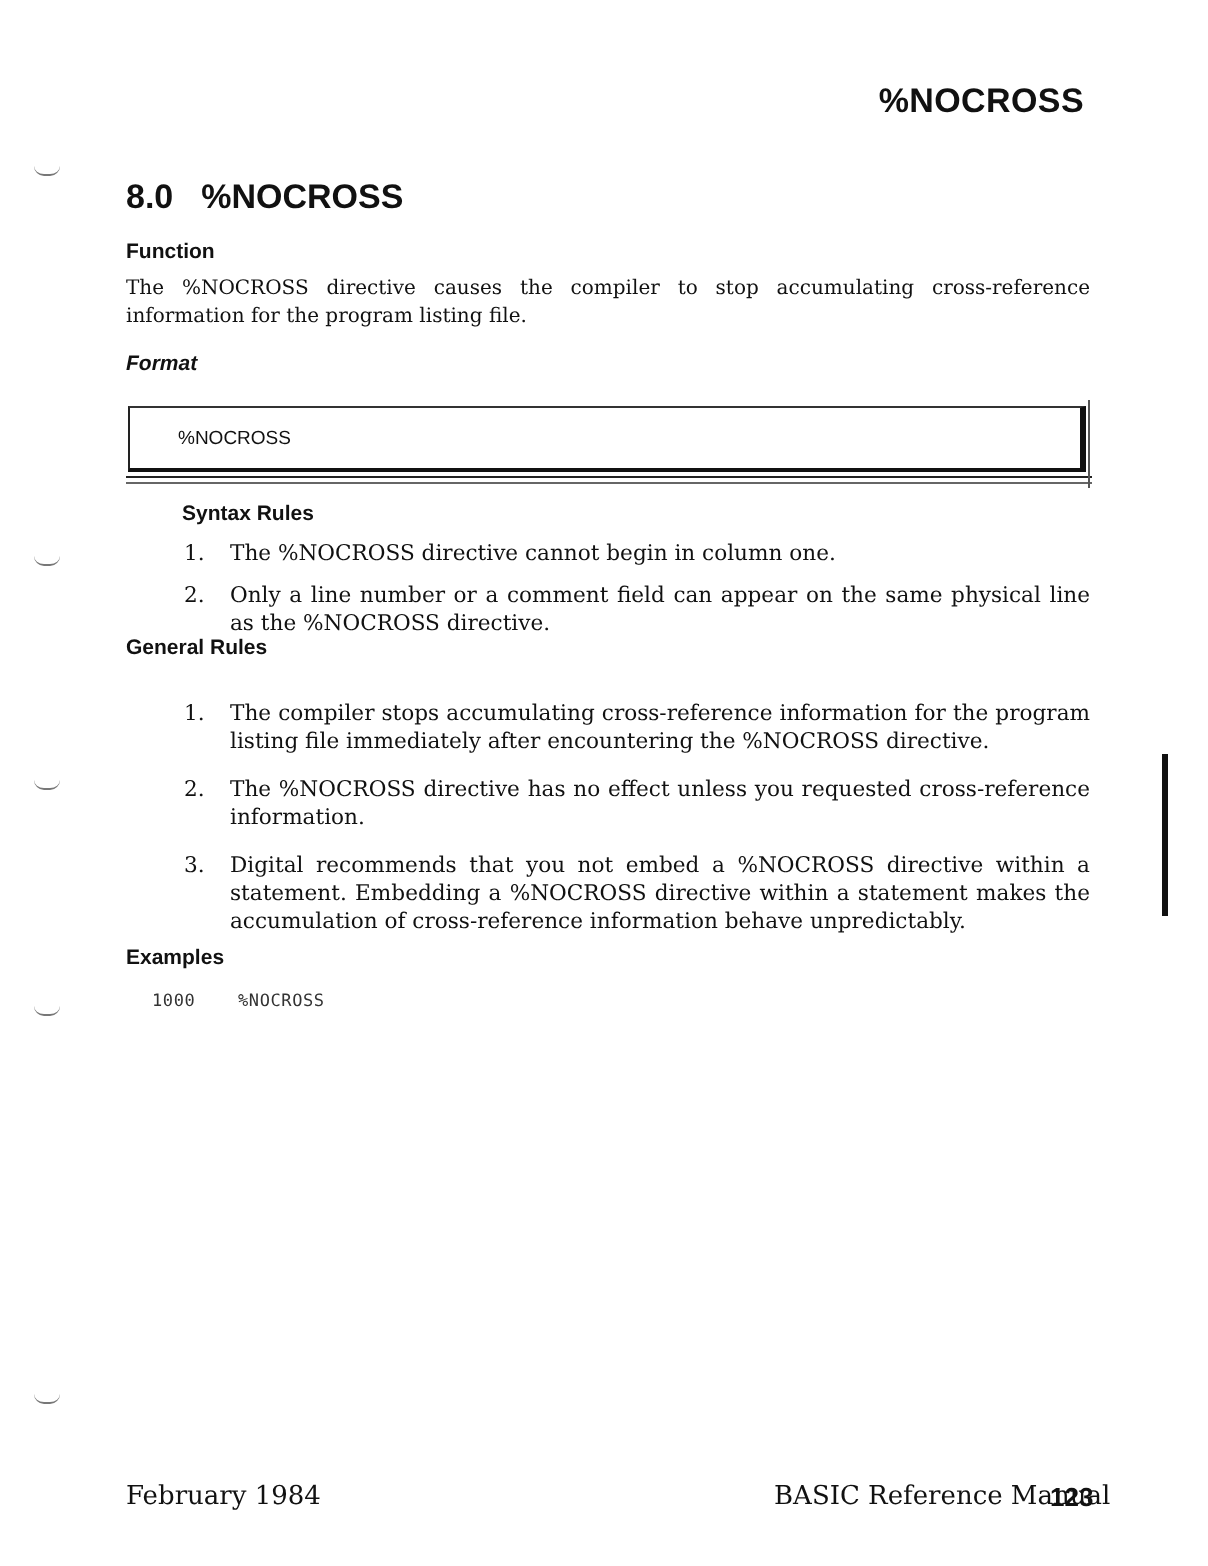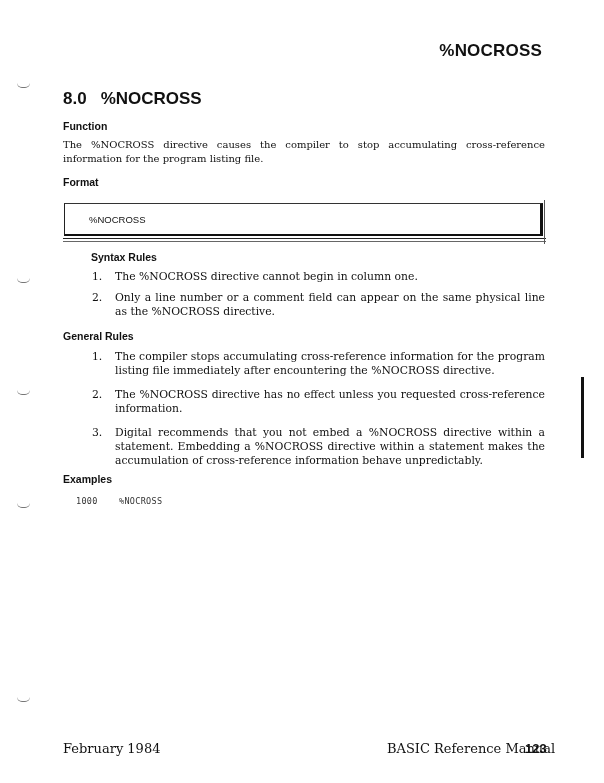--- a/index.html
+++ b/index.html
@@ -47,41 +47,41 @@
 
 <div class="running-head sans">%NOCROSS</div>
 
 <div class="section-title sans">
   <span class="num">8.0</span><span>%NOCROSS</span>
 </div>
 
 <div class="subhead sans" style="top:120px;text-align:right;">Function</div>
 <div class="para serif" style="top:138px;">The %NOCROSS directive causes the compiler to stop accumulating cross-reference information for the program listing file.</div>
 
-<div class="subhead sans" style="top:176px;">Format</div>
+<div class="subhead sans" style="top:176px;font-style:italic;">Format</div>
 <div class="format-box">
   <span class="code sans">%NOCROSS</span>
 </div>
 <div class="format-rule" style="top:238px;"></div>
 <div class="format-rule" style="top:241px; background:#666;"></div>
 <div class="format-tick"></div>
 
 <div class="subhead sans" style="top:251px;padding-left:28px;">Syntax Rules</div>
 <div class="list serif" style="top:270px;">
   <div class="list-item" style="top:0px;">
     <span class="n">1.</span>
     <span class="t">The %NOCROSS directive cannot begin in column one.</span>
   </div>
   <div class="list-item" style="top:21px;">
     <span class="n">2.</span>
     <span class="t">Only a line number or a comment field can appear on the same physical line as the %NOCROSS directive.</span>
   </div>
 </div>
 
-<div class="subhead sans" style="top:330px;text-align:center;">General Rules</div>
+<div class="subhead sans" style="top:318px;text-align:center;">General Rules</div>
 <div class="list serif" style="top:350px;">
   <div class="list-item" style="top:0px;">
     <span class="n">1.</span>
     <span class="t">The compiler stops accumulating cross-reference information for the program listing file immediately after encountering the %NOCROSS directive.</span>
   </div>
   <div class="list-item" style="top:38px;">
     <span class="n">2.</span>
     <span class="t">The %NOCROSS directive has no effect unless you requested cross-reference information.</span>
   </div>
   <div class="list-item" style="top:76px;">

